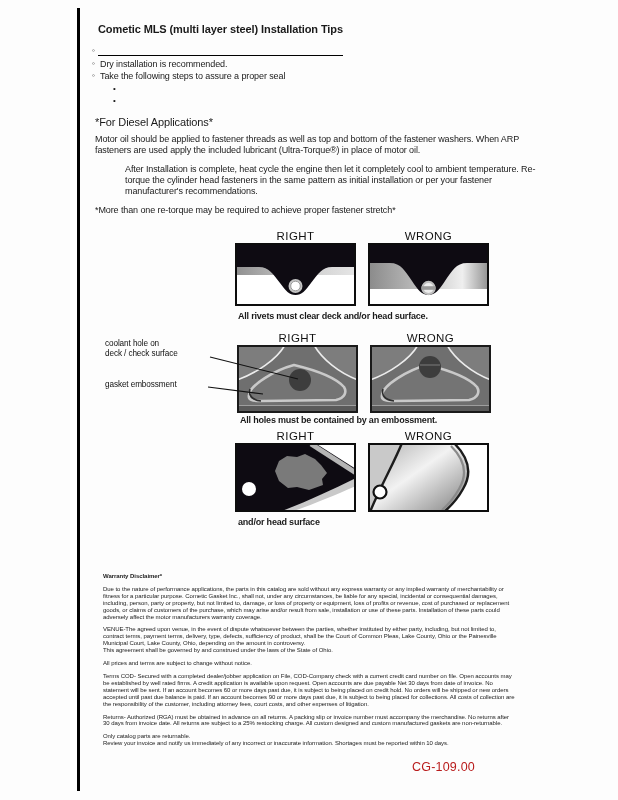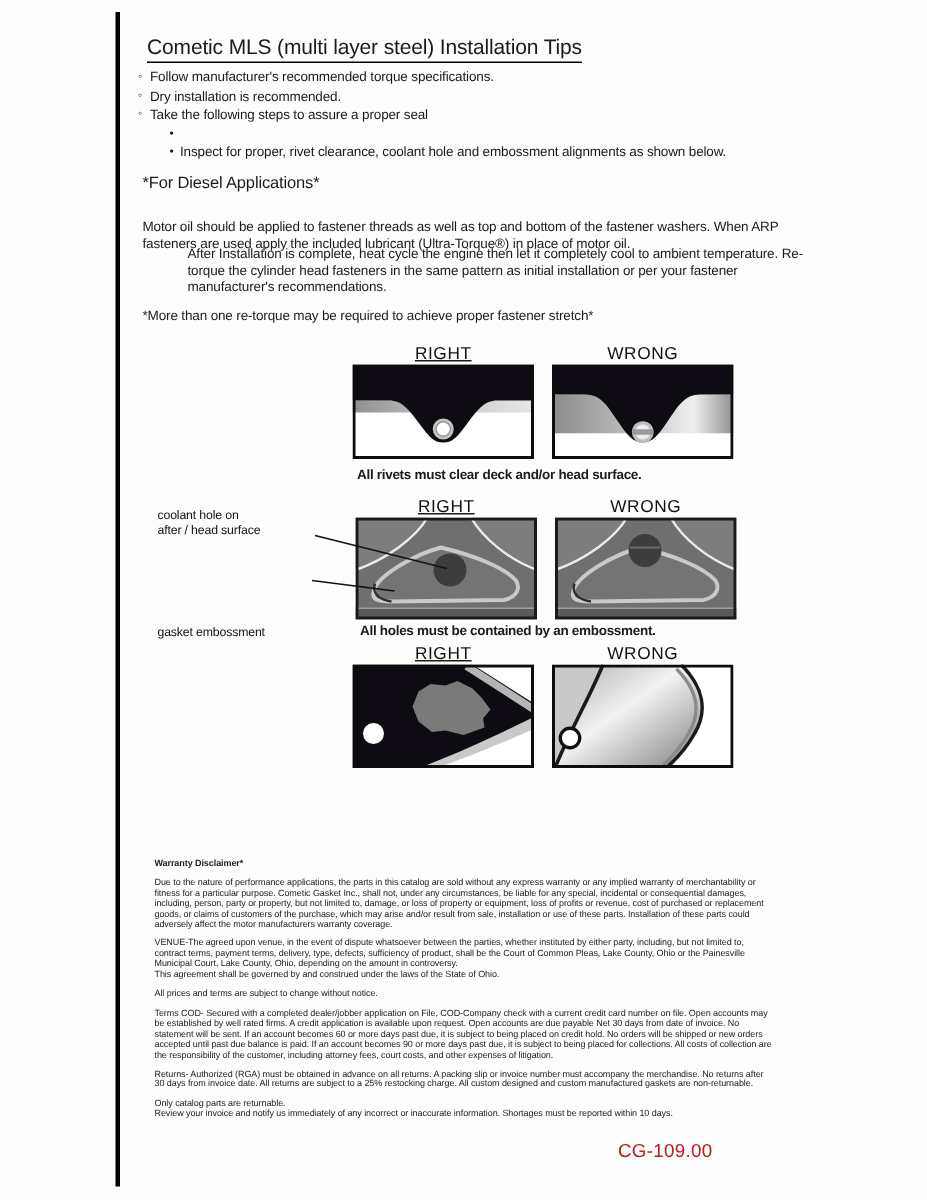--- a/index.html
+++ b/index.html
@@ -3,85 +3,83 @@
 <meta charset="utf-8">
 <style>
   html,body{margin:0;padding:0;}
   body{
     width:618px;height:800px;position:relative;background:#fdfdfd;overflow:hidden;
     font-family:"Liberation Sans","DejaVu Sans",sans-serif;color:#1a1a1a;
     -webkit-font-smoothing:antialiased;
   }
   .vrule{position:absolute;left:77px;top:8px;width:3px;height:783px;background:#000;}
   .title{
-    position:absolute;left:98px;top:23px;font-size:14px;font-weight:normal;
-    letter-spacing:-0.1px;border-bottom:1.6px solid #000;padding-bottom:2px;white-space:nowrap;
+    position:absolute;left:98px;top:23px;font-size:11px;font-weight:bold;
+    letter-spacing:-0.1px;border-bottom:1.6px solid #000;padding-bottom:20px;white-space:nowrap;
   }
   .bullets{position:absolute;left:92px;top:45px;width:430px;font-size:9px;line-height:12.6px;letter-spacing:-0.1px;}
   .b-row{display:flex;}
   .b-mark{width:8px;flex:0 0 8px;font-size:8px;line-height:12.6px;}
   .b-sub{margin-left:21px;}
   .b-sub .b-mark{width:7px;flex:0 0 7px;}
   .diesel-h{position:absolute;left:95px;top:116px;font-size:11px;font-weight:normal;letter-spacing:-0.1px;}
   .para{position:absolute;left:95px;width:424px;font-size:9px;line-height:11.2px;letter-spacing:-0.1px;}
-  .p1{top:146px;}
+  .p1{top:134px;}
   .p2{top:164px;margin-left:30px;}
   .p3{top:205px;}
 
   .figset{position:absolute;width:256px;}
   .set1{left:235px;top:229px;}
   .set2{left:237px;top:331px;}
   .set3{left:235px;top:429px;}
   .figcol{position:absolute;top:0;width:121px;}
-  .figcol.right{left:0;text-decoration:underline;}
+  .figcol.right{left:0;}
   .figcol.wrong{left:133px;}
   .figlabel{text-align:center;font-size:11.5px;letter-spacing:0.4px;line-height:14px;height:14px;color:#111;}
   .figcol svg{display:block;}
   .caption{position:absolute;left:3px;font-size:9px;font-weight:bold;letter-spacing:-0.2px;line-height:11px;white-space:nowrap;}
   .set1 .caption{top:82px;}
   .set2 .caption{top:84px;}
   .set3 .caption{top:88px;white-space:normal;width:250px;}
 
   .ann{position:absolute;left:105px;width:103px;font-size:8.2px;line-height:9.6px;letter-spacing:-0.1px;color:#111;}
   .ann-coolant{top:339px;}
-  .ann-emboss{top:380px;margin-top:37px;}
+  .ann-emboss{top:380px;}
   .leader-overlay{position:absolute;left:207px;top:352px;pointer-events:none;}
 
   .warranty{position:absolute;left:103px;top:573px;width:412px;font-size:6px;line-height:6.9px;letter-spacing:-0.05px;color:#222;}
   .warranty .wh{font-weight:bold;margin-bottom:6px;}
   .warranty p{margin:0 0 6px 0;}
   .warranty p.tight{margin-bottom:0;}
   .footer-code{position:absolute;left:412px;top:760px;font-size:12.5px;letter-spacing:0.2px;color:#b91c1c;}
 </style>
 </head>
 <body>
 
 <div class="vrule"></div>
 
 <div class="title">Cometic MLS (multi layer steel) Installation Tips</div>
 
 <div class="bullets">
   <div class="b-row">
       <span class="b-mark">◦</span>
-      <span>Follow manufacturer's recommended torque specifications.</span>
     </div>
   <div class="b-row">
       <span class="b-mark">◦</span>
       <span>Dry installation is recommended.</span>
     </div>
   <div class="b-row">
       <span class="b-mark">◦</span>
       <span>Take the following steps to assure a proper seal</span>
     </div>
   <div class="b-row b-sub">
       <span class="b-mark">•</span>
     </div>
   <div class="b-row b-sub">
       <span class="b-mark">•</span>
-      <span>Inspect for proper, rivet clearance, coolant hole and embossment alignments as shown below.</span>
     </div>
 </div>
 
 <div class="diesel-h">*For Diesel Applications*</div>
 <div class="para p1">Motor oil should be applied to fastener threads as well as top and bottom of the fastener washers. When ARP fasteners are used apply the included lubricant (Ultra-Torque®) in place of motor oil.</div>
 <div class="para p2">After Installation is complete, heat cycle the engine then let it completely cool to ambient temperature. Re-torque the cylinder head fasteners in the same pattern as initial installation or per your fastener manufacturer's recommendations.</div>
 <div class="para p3">*More than one re-torque may be required to achieve proper fastener stretch*</div>
 
 <div class="figset set1">
   <div class="figcol right">
@@ -158,21 +156,21 @@
       <circle cx="60" cy="22" r="11" fill="#3d3d3d"></circle>
       <line x1="50" y1="20" x2="70" y2="20" stroke="#6a6a6a" stroke-width="1.4"></line>
       <rect x="1" y="1" width="119" height="66" fill="none" stroke="#1a1a1a" stroke-width="2"></rect>
     </svg>
   </div>
   <div class="caption">All holes must be contained by an embossment.</div>
 </div>
 
 <div class="ann ann-coolant">
   <div>coolant hole on</div>
-  <div>after / head surface</div>
+  <div>deck / check surface</div>
 </div>
 <div class="ann ann-emboss">gasket embossment</div>
 
 <svg class="leader-overlay" width="100" height="50" viewBox="0 0 100 50">
   <line x1="3" y1="5" x2="91" y2="27" stroke="#111" stroke-width="1.1"></line>
   <line x1="1" y1="35" x2="56" y2="42" stroke="#111" stroke-width="1.1"></line>
 </svg>
 
 <div class="figset set3">
   <div class="figcol right">
@@ -202,20 +200,21 @@
       <path d="M34,0 H0 V69 H2 C12,44 26,20 34,0 Z" fill="#c9c9c9"></path>
       <path d="M34,0 H86 C101,15 104,31 95,46 C89,57 83,63 76,69 H2 C12,44 26,20 34,0 Z" fill="url(#g3b)"></path>
       <path d="M34,0 C26,20 12,44 2,69" fill="none" stroke="#1c1c1c" stroke-width="2.4"></path>
       <path d="M86,0 C101,15 104,31 95,46 C89,57 83,63 76,69" fill="none" stroke="#1c1c1c" stroke-width="2.4"></path>
       <path d="M83,3 C97,17 100,31 91,46 C86,55 81,61 74,67" fill="none" stroke="#8a8a8a" stroke-width="2.2"></path>
       <circle cx="12" cy="49" r="6.5" fill="#ffffff" stroke="#111" stroke-width="2.2"></circle>
       <rect x="1" y="1" width="119" height="67" fill="none" stroke="#0d0d0d" stroke-width="2"></rect>
     </svg>
   </div>
   <div class="caption">
+    <div>and/or head surface</div>
   </div>
 </div>
 
 <div class="warranty">
   <div class="wh">Warranty Disclaimer*</div>
   <p>Due to the nature of performance applications, the parts in this catalog are sold without any express warranty or any implied warranty of merchantability or fitness for a particular purpose.  Cometic Gasket Inc., shall not, under any circumstances, be liable for any special, incidental or consequential damages, including, person, party or property, but not limited to, damage, or loss of property or equipment, loss of profits or revenue, cost of purchased or replacement goods, or claims of customers of the purchase, which may arise and/or result from sale, installation or use of these parts.  Installation of these parts could adversely affect the motor manufacturers warranty coverage.</p>
   <p class="tight">VENUE-The agreed upon venue, in the event of dispute whatsoever between the parties, whether instituted by either party, including, but not limited to, contract terms, payment terms, delivery, type, defects, sufficiency of product, shall be the Court of Common Pleas, Lake County, Ohio or the Painesville Municipal Court, Lake County, Ohio, depending on the amount in controversy.</p>
   <p>This agreement shall be governed by and construed under the laws of the State of Ohio.</p>
   <p>All prices and terms are subject to change without notice.</p>
   <p>Terms COD- Secured with a completed dealer/jobber application on File, COD-Company check with a current credit card number on file.  Open accounts may be established by well rated firms.  A credit application is available upon request.  Open accounts are due payable Net 30 days from date of invoice.  No statement will be sent.  If an account becomes 60 or more days past due, it is subject to being placed on credit hold.  No orders will be shipped or new orders accepted until past due balance is paid.  If an account becomes 90 or more days past due, it is subject to being placed for collections.  All costs of collection are the responsibility of the customer, including attorney fees, court costs, and other expenses of litigation.</p>

